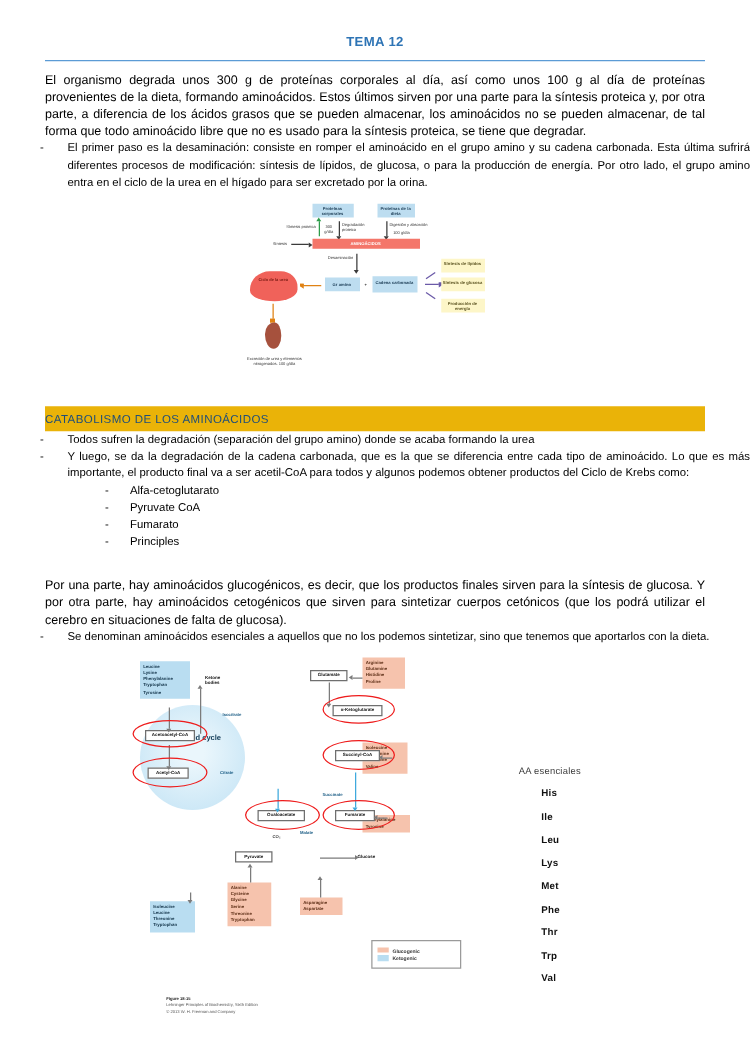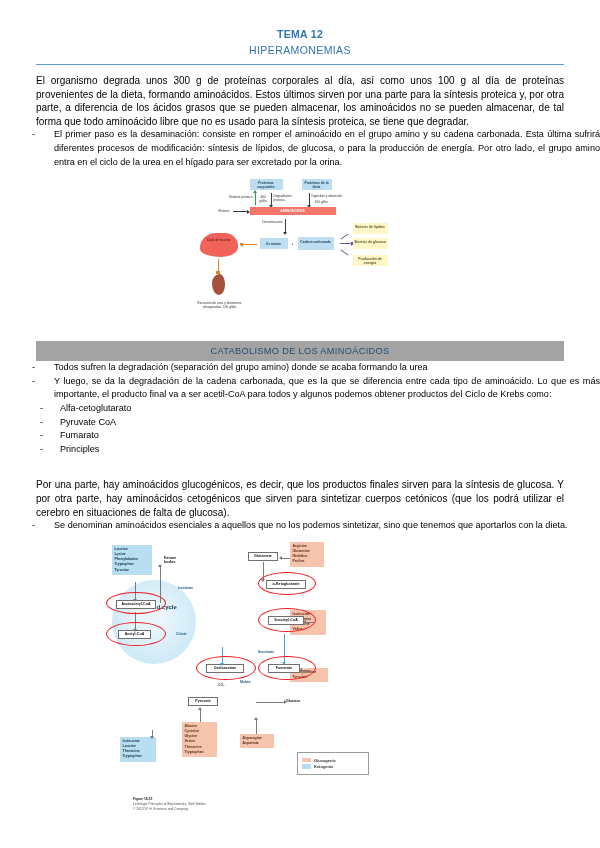--- a/index.html
+++ b/index.html
@@ -61,30 +61,29 @@
     line-height: 13.6px;
     padding-left: 22px;
     text-align: justify;
   }
   ul.dash > li::before {
     content: "-";
     position: absolute;
     left: 0;
     top: 0;
   }
-  ul.dash.level2 { padding-left: 40px; }
+  ul.dash.level2 { padding-left: 40px; margin-left: 44px; }
   ul.dash.level2 > li { padding-left: 20px; }
 
   .section-band {
     margin: 14px 36px 0 36px;
-    background: #a3a3a3;
+    background: #eab308;
     color: #1f4e79;
     font-size: 9.2px;
     letter-spacing: .35px;
-    text-align: center;
     padding: 5px 0 5px 0;
   }
   .spacer-md { height: 13px; }
 
   
   .fig1-wrap {
     position: relative;
     margin: 10px auto 0 auto;
     width: 225px;
     height: 148px;
@@ -302,21 +301,20 @@
     letter-spacing: .2px;
   }
 </style>
 </head>
 <body>
 
 <div class="page">
 
   <div class="doc-header">
     <div class="tema">TEMA 12</div>
-    <div class="subject">HIPERAMONEMIAS</div>
   </div>
   <div class="header-rule"></div>
 
   <div class="body-text">
     <p>El organismo degrada unos 300 g de proteínas corporales al día, así como unos 100 g al día de proteínas provenientes  de la dieta, formando aminoácidos. Estos últimos sirven por una parte para la síntesis proteica y, por otra parte, a diferencia de los ácidos grasos que se pueden almacenar, los aminoácidos no se pueden almacenar, de tal forma que todo aminoácido libre que no es usado para la síntesis proteica, se tiene que degradar.</p>
   </div>
   <ul class="dash">
     <li>El primer paso es la desaminación: consiste en romper el aminoácido en el grupo amino y su cadena carbonada. Esta última sufrirá diferentes procesos de modificación: síntesis de lípidos, de glucosa, o para la producción de energía. Por otro lado, el grupo amino entra en el ciclo de la urea en el hígado para ser excretado por la orina.</li>
   </ul>
 
@@ -491,14 +489,26 @@
       <span>Ketogenic</span>
     </div>
   </div>
 
   <div class="fig-credit">
     <div class="fignum">Figure 18-15</div>
     <div>Lehninger Principles of Biochemistry, Sixth Edition</div>
     <div>© 2013 W. H. Freeman and Company</div>
   </div>
 
+  <div class="aa-col">
+    <div class="aa-title">AA esenciales</div>
+    <div class="aa-item">His</div>
+    <div class="aa-item">Ile</div>
+    <div class="aa-item">Leu</div>
+    <div class="aa-item">Lys</div>
+    <div class="aa-item">Met</div>
+    <div class="aa-item">Phe</div>
+    <div class="aa-item">Thr</div>
+    <div class="aa-item">Trp</div>
+    <div class="aa-item">Val</div>
+  </div>
 
 </div>
 
 </body></html>

